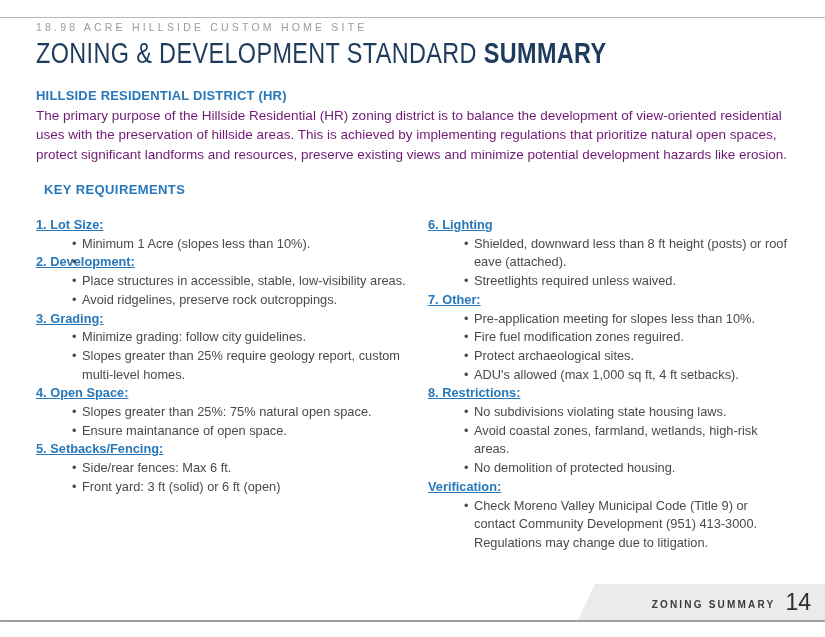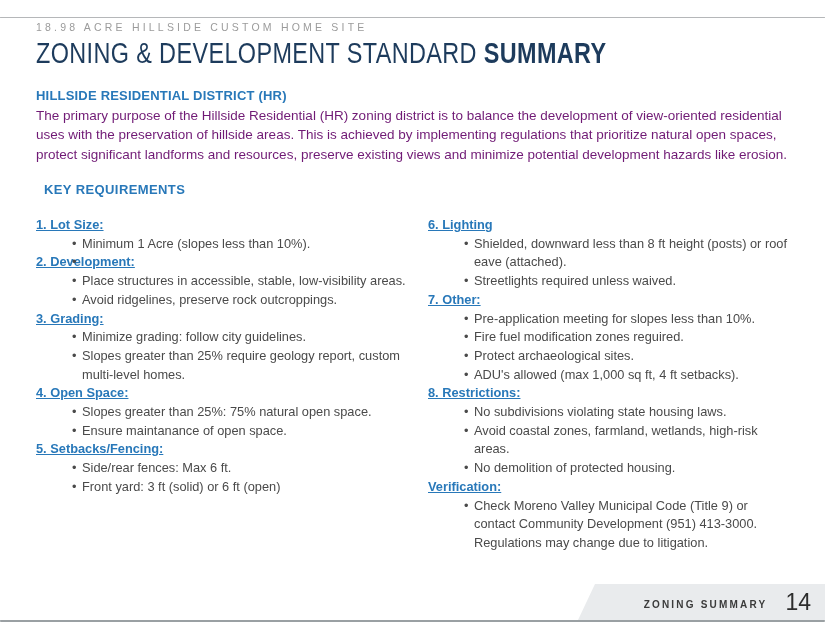--- a/index.html
+++ b/index.html
@@ -111,21 +111,20 @@
     right: 0;
     top: 584px;
     height: 36px;
     background: #e9ebed;
     clip-path: polygon(17px 0, 100% 0, 100% 100%, 0 100%);
     display: flex;
     align-items: center;
     justify-content: flex-end;
     padding-right: 14px;
     box-sizing: border-box;
-    gap: 8px;
   }
   .footer-label {
     font-size: 10px;
     font-weight: 700;
     letter-spacing: 2.2px;
     color: #3b3b3b;
     margin-right: 10px;
     padding-top: 4px;
   }
   .footer-page {

